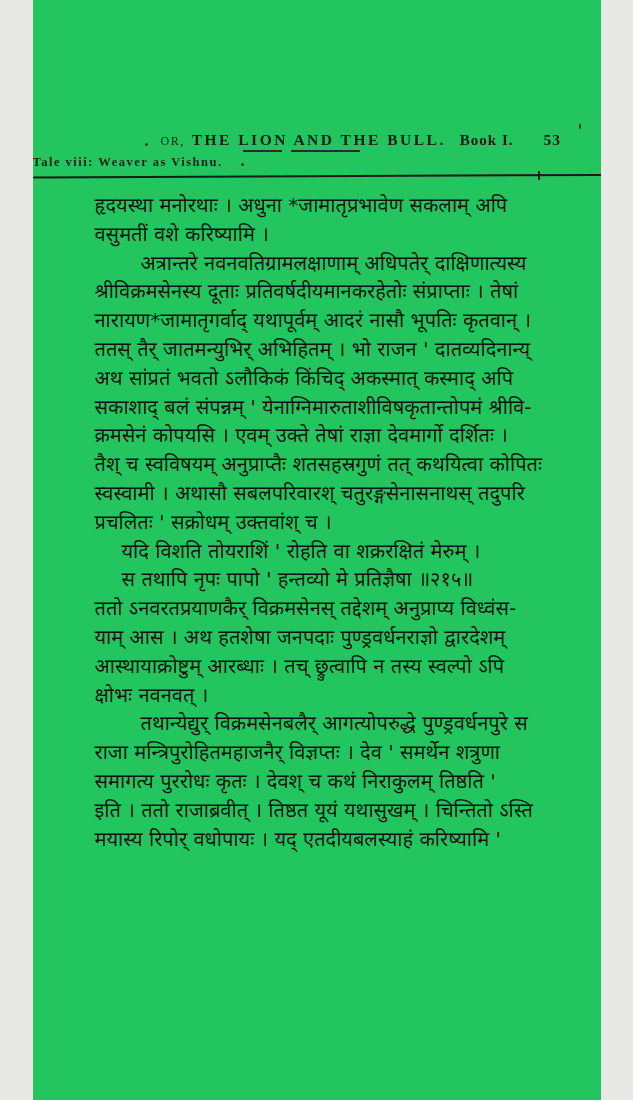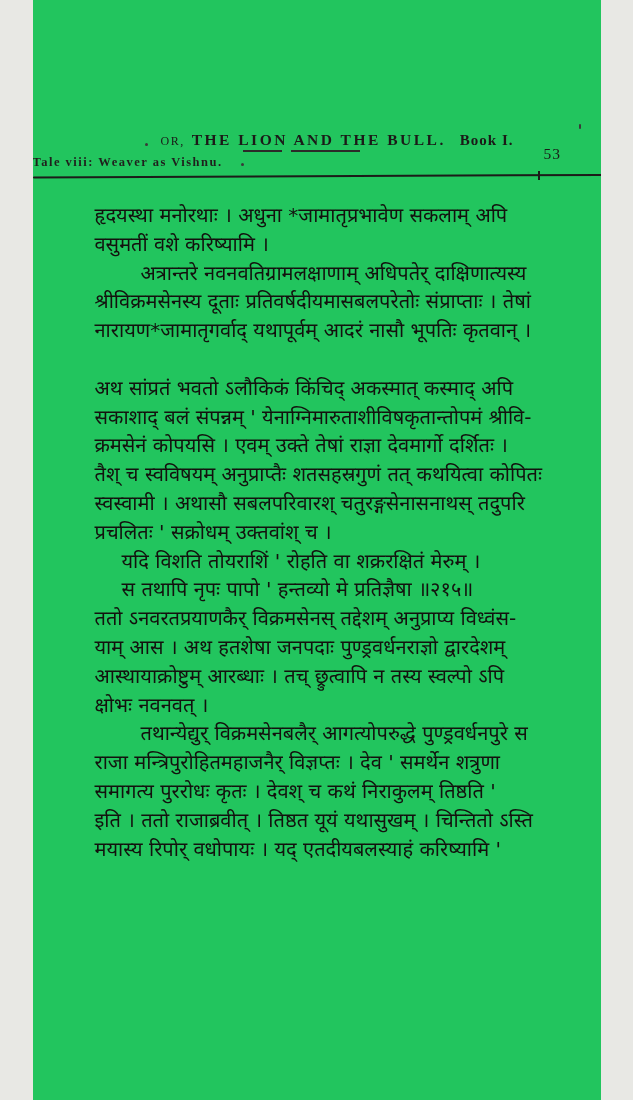--- a/index.html
+++ b/index.html
@@ -31,21 +31,21 @@
     letter-spacing:2.5px;
     margin-right:14px;
   }
   .running-head .head-book{
     font-size:15px;
     font-weight:bold;
     letter-spacing:1px;
   }
   .page-number{
     position:absolute;top:131px;left:511px;
-    font-size:15.5px;font-weight:normal;letter-spacing:1px;color:#1b1a18;margin-top:14px;
+    font-size:15.5px;font-weight:bold;letter-spacing:1px;color:#1b1a18;
   }
   .ink-dot{
     position:absolute;width:3px;height:3px;border-radius:50%;
     background:#3a3a38;
   }
   .dot-head{top:143px;left:112px;}
   .dot-tale{top:163px;left:208px;}
   .dot-pg1{top:124px;left:546px;width:2px;height:5px;border-radius:1px;}
   .dot-pg2{top:127px;left:585px;width:2px;height:4px;border-radius:1px;}
   
@@ -66,21 +66,21 @@
     background:#1c1b19;
     transform:rotate(-0.25deg);
     border-radius:2px;
   }
   .head-rule-tick{
     position:absolute;top:171px;left:505px;width:2px;height:9px;
     background:#1c1b19;
   }
   
   .body-text{
-    position:absolute;top:201px;left:62px;width:498px;
+    position:absolute;top:191px;left:62px;width:498px;
     font-family:"DejaVu Sans", sans-serif;
     font-size:20px;
     color:#13110e;
   }
   .bodyline{
     position:relative;
     line-height:28.8px;
     height:28.8px;
     white-space:nowrap;
   }
@@ -125,28 +125,29 @@
     </div>
       <div class="bodyline ind-none">
       <span>वसुमतीं वशे करिष्यामि ।</span>
       
     </div>
       <div class="bodyline ind-para">
       <span>अत्रान्तरे नवनवतिग्रामलक्षाणाम् अधिपतेर् दाक्षिणात्यस्य</span>
       <span class="mnum">3</span>
     </div>
       <div class="bodyline ind-none">
-      <span>श्रीविक्रमसेनस्य दूताः प्रतिवर्षदीयमासबलपरेतोः संप्राप्ताः । तेषां</span>
+      <span>श्रीविक्रमसेनस्य दूताः प्रतिवर्षदीयमानकरहेतोः संप्राप्ताः । तेषां</span>
       
     </div>
       <div class="bodyline ind-none">
       <span>नारायण*जामातृगर्वाद् यथापूर्वम् आदरं नासौ भूपतिः कृतवान् ।</span>
       
     </div>
       <div class="bodyline ind-none">
+      <span>ततस् तैर् जातमन्युभिर् अभिहितम् । भो राजन ' दातव्यदिनान्य्</span>
       <span class="mnum">6</span>
     </div>
       <div class="bodyline ind-none">
       <span>अथ सांप्रतं भवतो ऽलौकिकं किंचिद् अकस्मात् कस्माद् अपि</span>
       
     </div>
       <div class="bodyline ind-none">
       <span>सकाशाद् बलं संपन्नम् ' येनाग्निमारुताशीविषकृतान्तोपमं श्रीवि-</span>
       <span class="mnum">9</span>
     </div>

